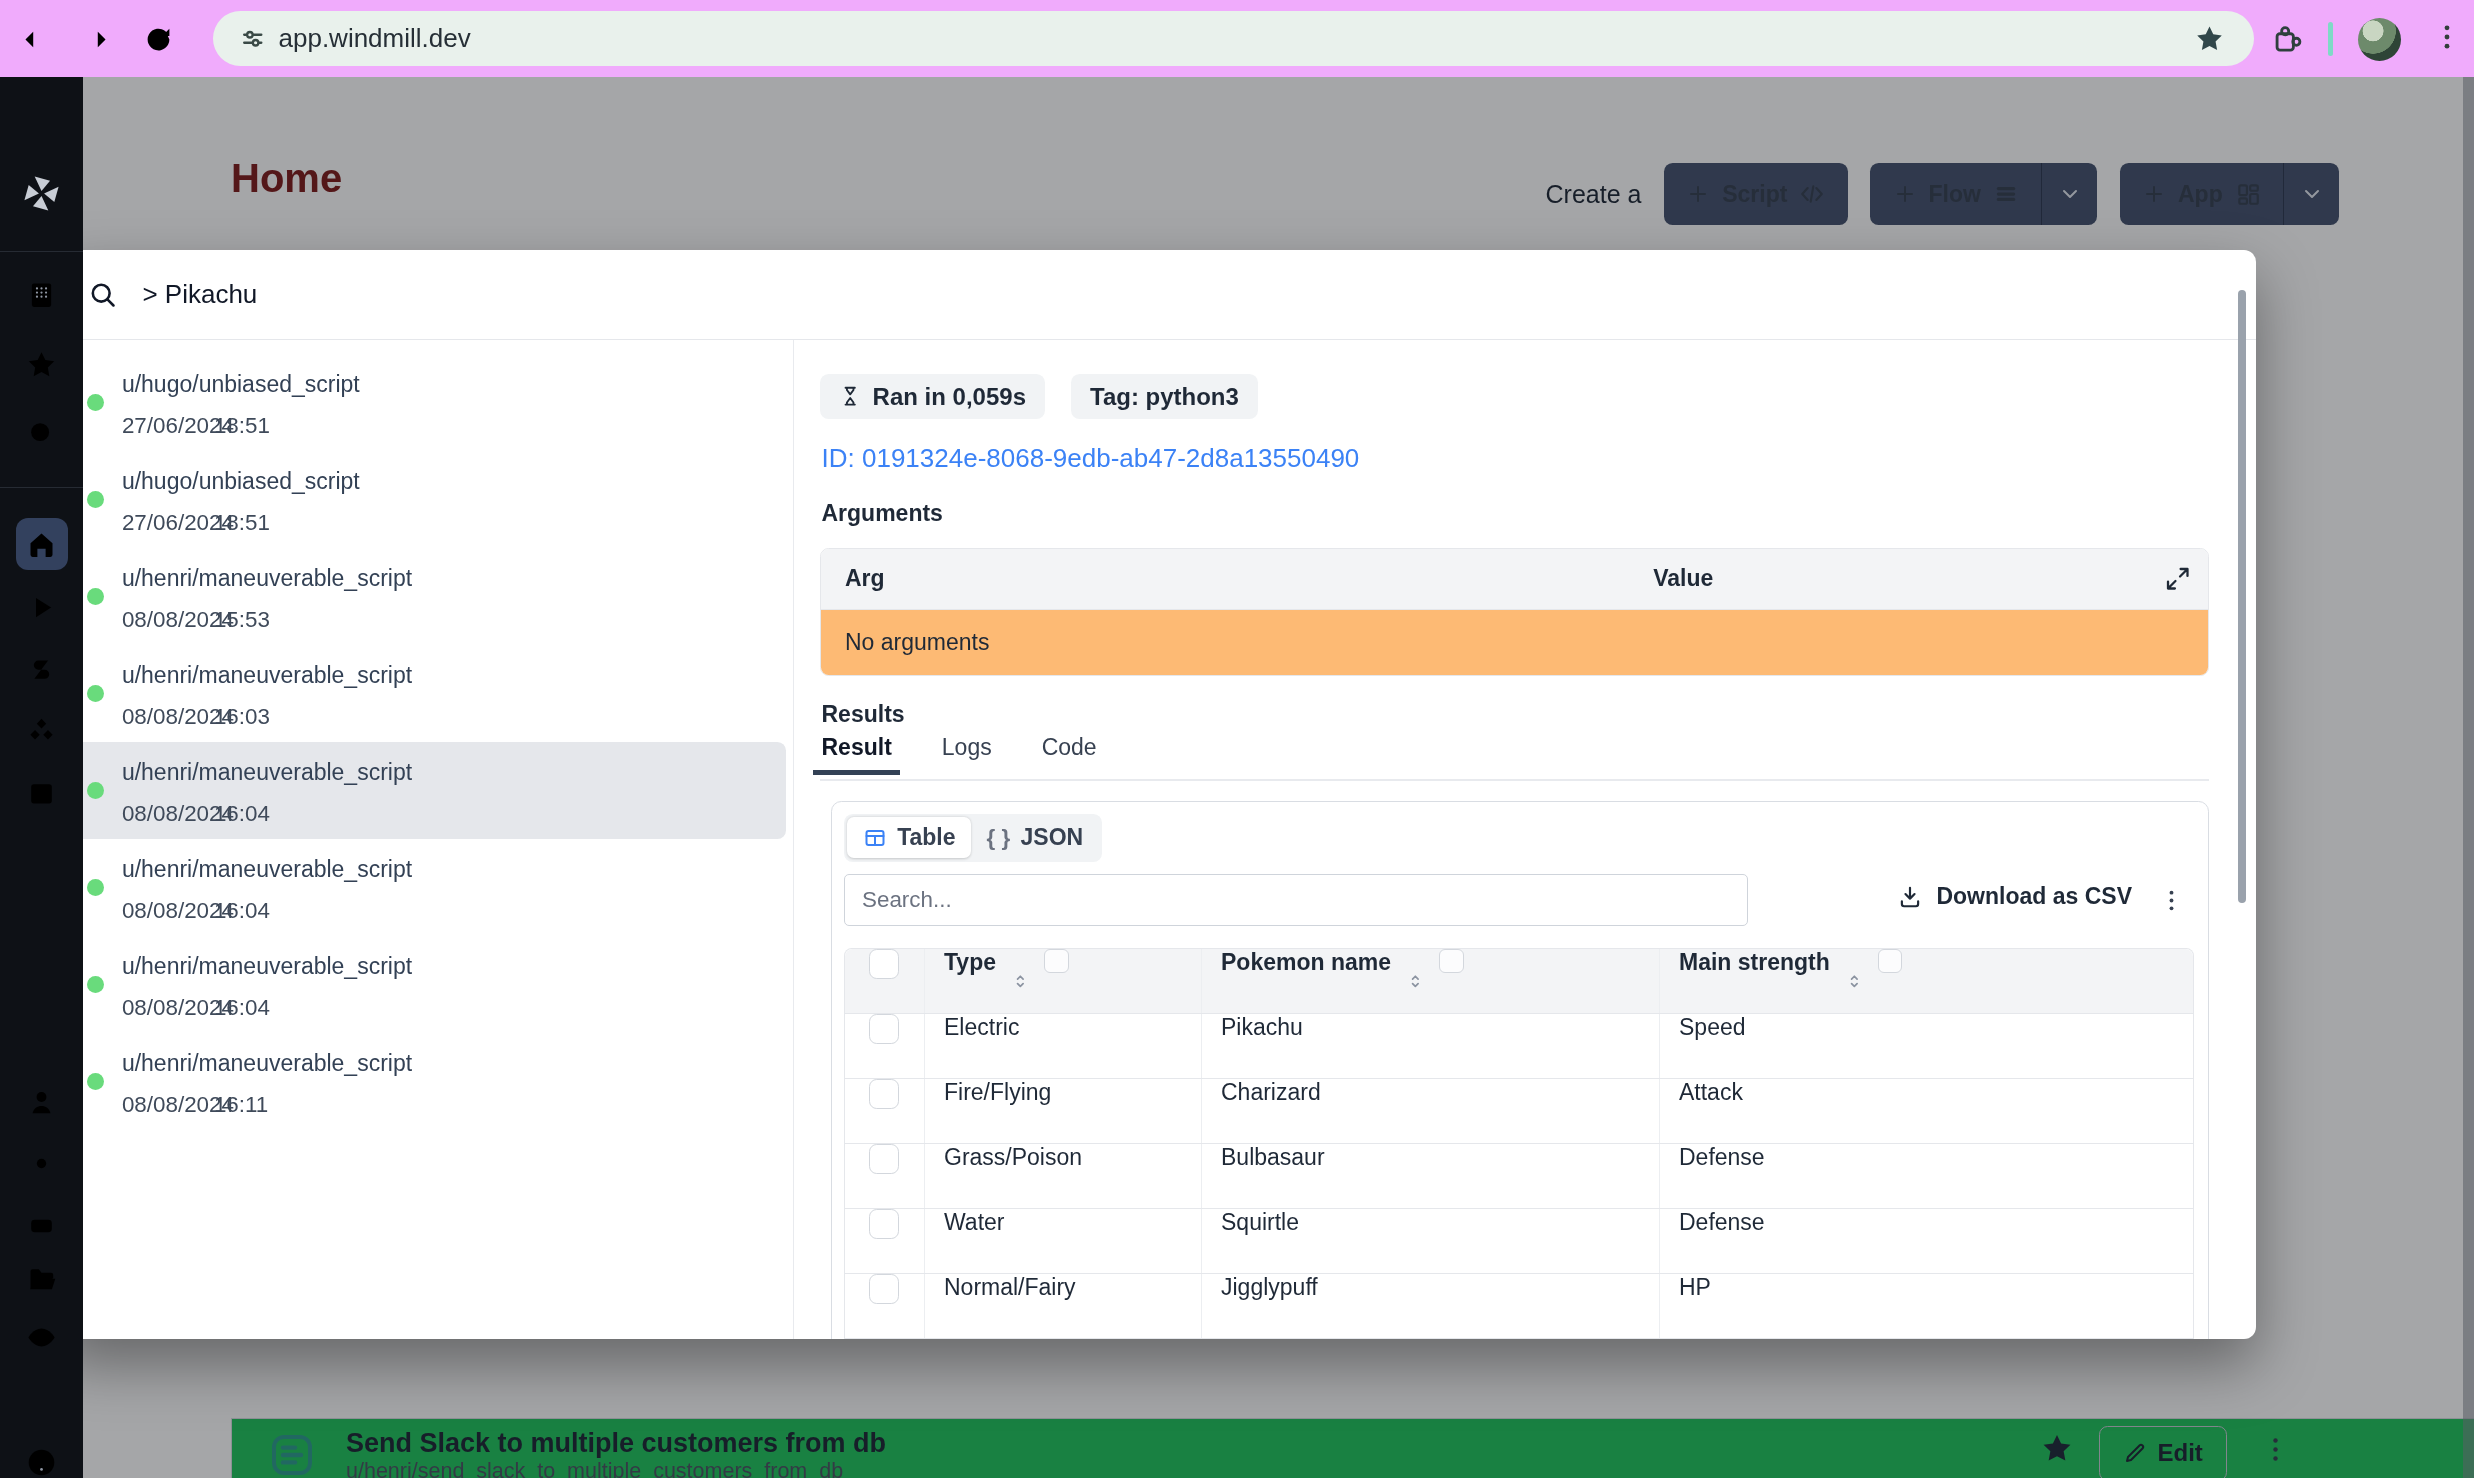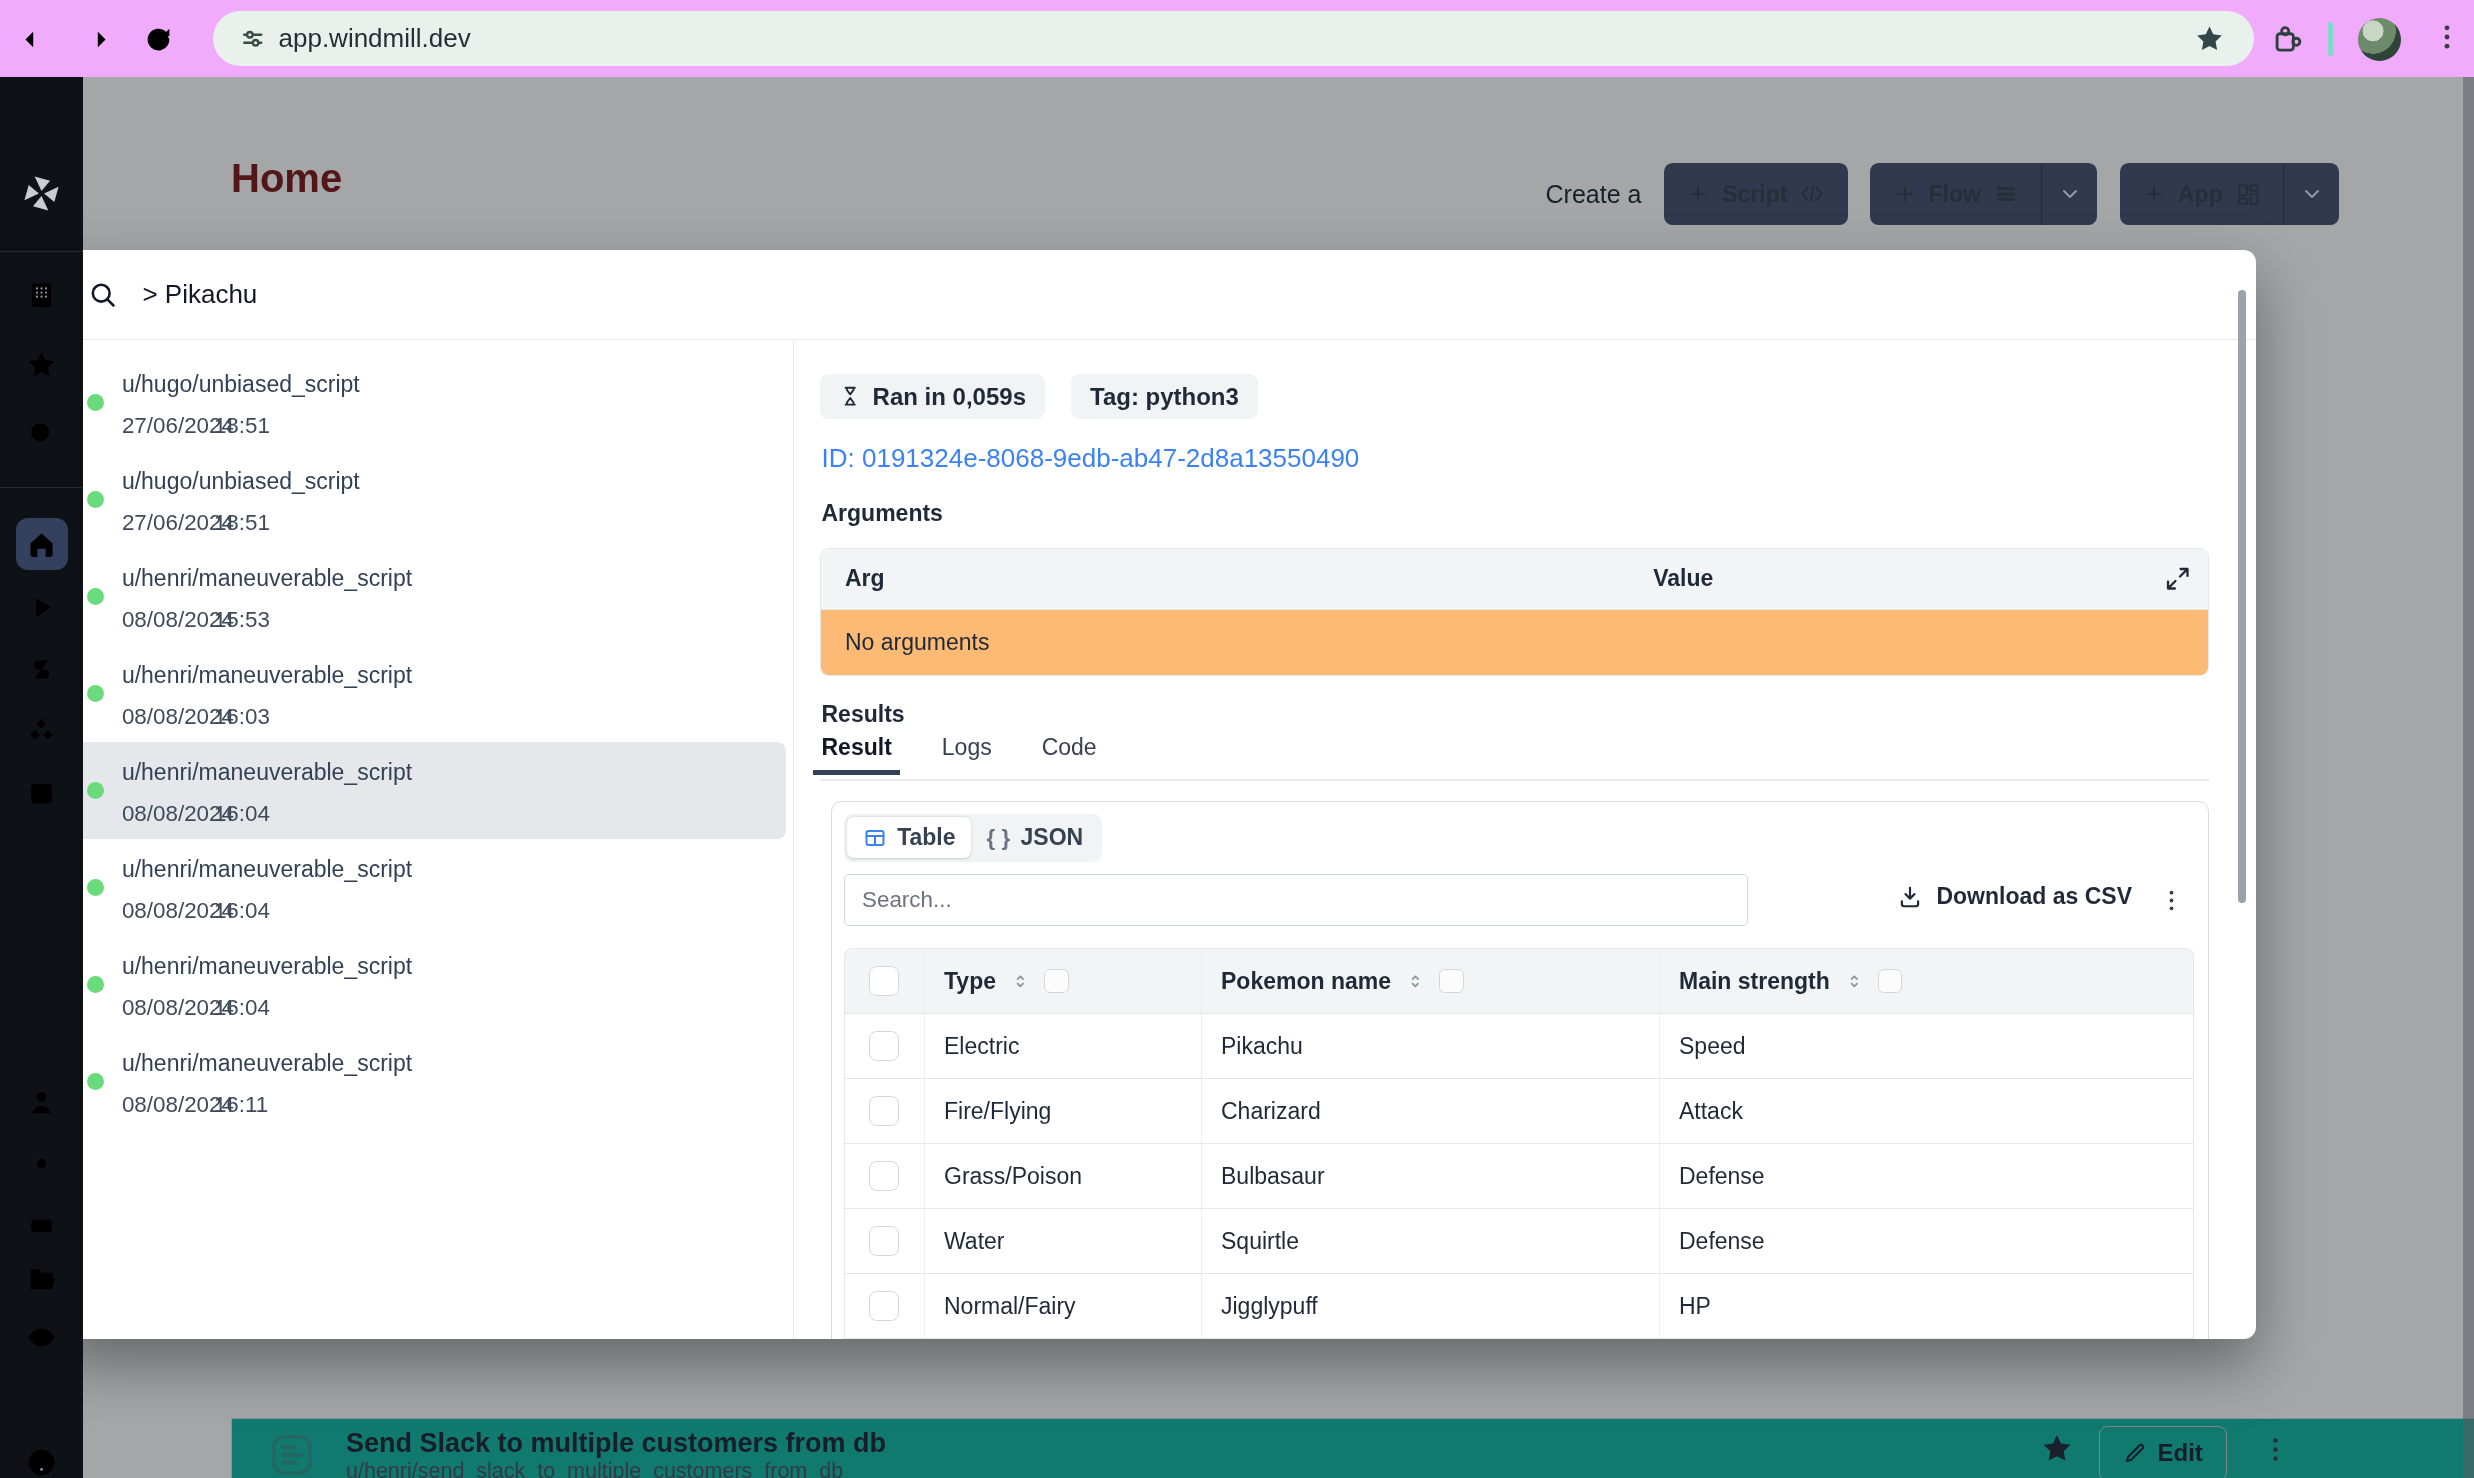--- a/index.html
+++ b/index.html
@@ -31,21 +31,21 @@
   .main{position:absolute;left:83px;top:77px;width:2392px;height:1401px;background:#fff}
   .h1{position:absolute;left:148px;top:79px;font-size:40px;font-weight:700;color:#7f1d1d}
   .create-row{position:absolute;top:86px;right:136px;display:flex;align-items:center;gap:22.4px}
   .create-label{font-size:25px;color:#1f2937}
   .btn-navy{height:62px;border-radius:8.6px;background:#46536f;color:#e3e8ef;display:flex;align-items:center;font-size:25px;font-weight:600;cursor:pointer}
   .btn-navy .seg{display:flex;align-items:center;gap:12px;padding:0 22.4px}
   .btn-navy .split{width:0.9px;align-self:stretch;background:#2e3a51}
   .btn-navy .chev{padding:0 15.5px}
   .page-tabs{position:absolute;left:180px;top:213px;display:flex;gap:67px;align-items:center}
   .page-tab{display:flex;align-items:center;gap:12px;font-size:27px;color:#1f2937;cursor:pointer}
-  .bottom-row{position:absolute;left:148px;right:0;top:1341px;bottom:0;background:#14b8a6;border-top:0.9px solid #d9dde3;border-left:0.9px solid #d9dde3}
+  .bottom-row{position:absolute;left:148px;right:0;top:1341px;bottom:0;background:#22c55e;border-top:0.9px solid #d9dde3;border-left:0.9px solid #d9dde3}
   .flow-tile{position:absolute;left:36px;top:12px;width:48px;height:48px;color:#2f9e8f}
   .br-title{position:absolute;left:114px;top:8.6px;font-size:27px;font-weight:700;color:#1f2937}
   .br-sub{position:absolute;left:114px;top:40px;font-size:21.5px;color:#4b5563}
   .br-star{position:absolute;left:1808px;top:12px;color:#202c3c}
   .btn-edit{position:absolute;left:1867px;top:6.9px;width:126px;height:53px;border:0.9px solid #c7ccd4;border-radius:8.6px;display:flex;align-items:center;justify-content:center;gap:10.3px;font-size:24px;font-weight:600;color:#1f2937;cursor:pointer}
   .br-kebab{position:absolute;left:2027px;top:13.8px;color:#374151;cursor:pointer}
   .page-scrollbar{position:absolute;right:0;top:0;bottom:0;width:12px;background:#878d96;opacity:.55}
 
   .overlay{position:absolute;inset:0;background:rgba(10,13,18,.37);z-index:10}
 
@@ -87,21 +87,21 @@
   .seg .grid-ico{color:#3b82f6}
   .seg .brace{font-size:22.4px;font-weight:700;color:#6b7280}
   .res-search{position:absolute;left:12px;top:72px;width:904px;height:52px;border:0.9px solid #cfd4db;border-radius:5px;box-sizing:border-box;font-size:22.4px;color:#374151;padding:16px 17px;outline:none;font-family:"Liberation Sans",sans-serif}
   .res-search::placeholder{color:#6b7280}
   .dl{position:absolute;right:76px;top:81px;display:flex;align-items:center;gap:13px;font-size:23px;font-weight:600;color:#1f2937;cursor:pointer}
   .card-kebab{position:absolute;right:22.4px;top:84px;color:#374151;cursor:pointer}
   .res-table{position:absolute;left:12px;top:146px;width:1350px;border:0.9px solid #e5e7eb;border-radius:7.7px 7.7px 0 0;border-bottom:0;box-sizing:border-box}
   .tr{display:flex;align-items:stretch;border-bottom:0.9px solid #e5e7eb;background:#fff}
   .tr.head{background:#f3f4f6;height:64px;border-radius:7.7px 7.7px 0 0}
   .tr:not(.head){height:64px}
-  .td{display:flex;align-items:center;font-size:23px;color:#1f2937;padding-left:19px;box-sizing:border-box;border-left:0.9px solid #eceef1}
+  .td{display:flex;font-size:23px;color:#1f2937;padding-left:19px;box-sizing:border-box;border-left:0.9px solid #eceef1}
   .td:first-child{border-left:0}
   .td.cbcol{width:79px;padding-left:24px}
   .td.c-type{width:277px}
   .td.c-name{width:458px}
   .td.c-str{flex:1}
   .cb{width:27.5px;height:27.5px;border:1.7px solid #d3d7dd;border-radius:7.7px;background:#fff;cursor:pointer;flex:none}
   .hcell{gap:13.8px;font-weight:700}
   .sort{color:#8b93a1;cursor:pointer}
   .hbox{width:22.4px;height:22.4px;border:1.7px solid #d3d7dd;border-radius:6px;background:#fcfcfd;cursor:pointer}
   .m-scroll{position:absolute;right:10.3px;top:40px;width:7.7px;height:613px;border-radius:4.3px;background:#9aa2ac;cursor:pointer}

